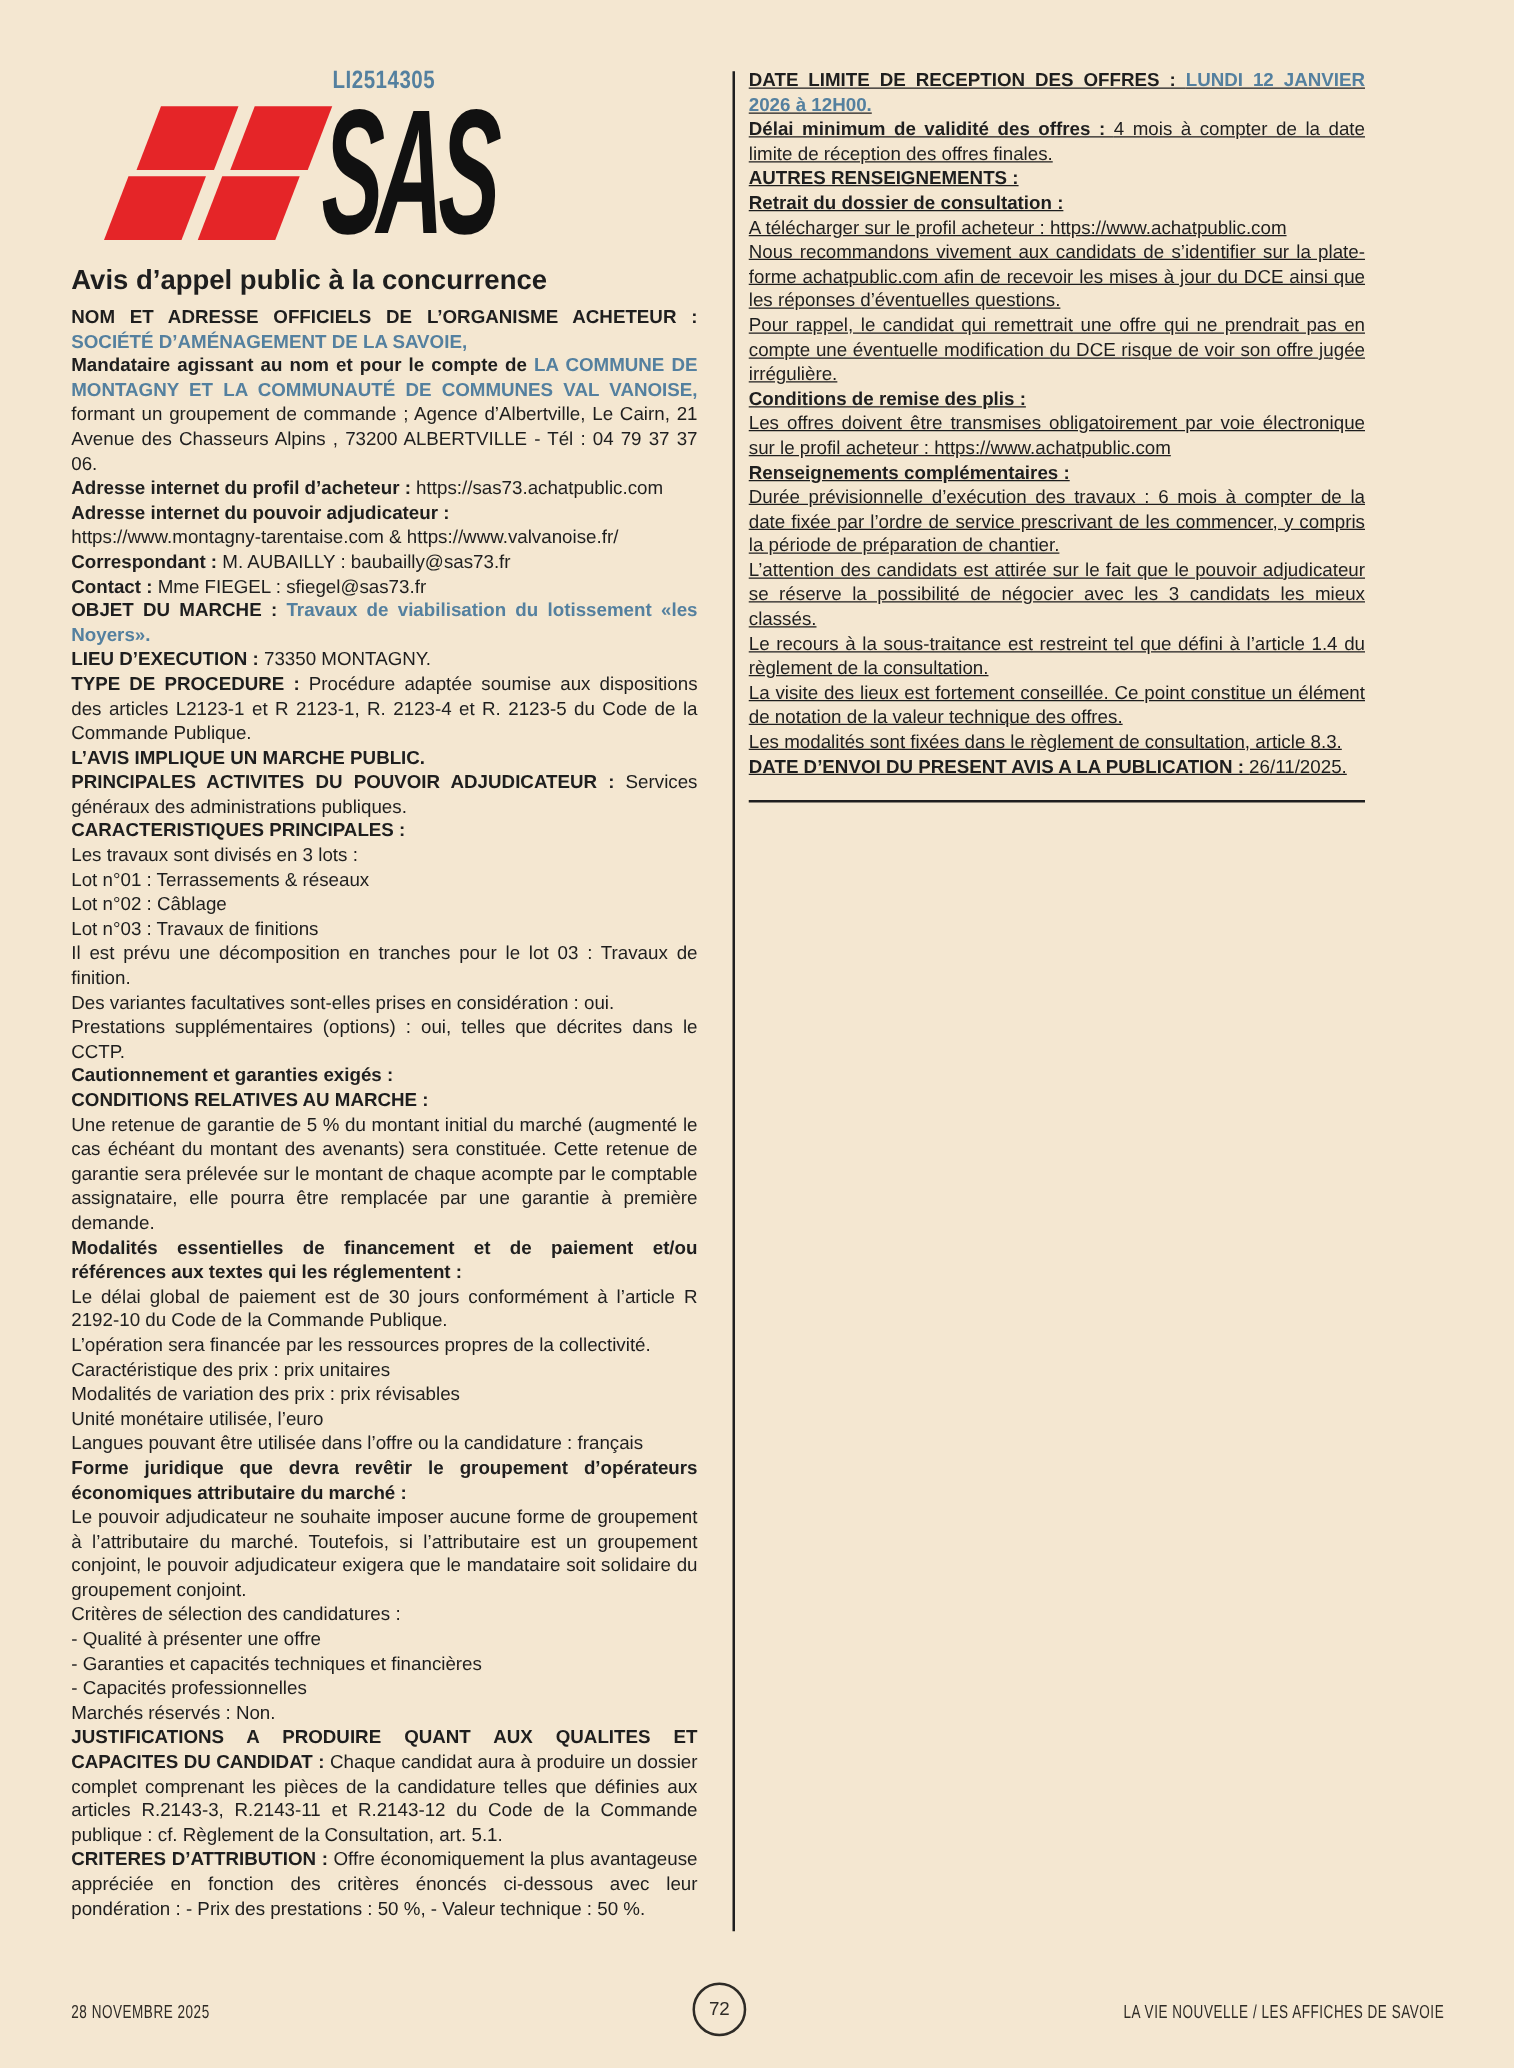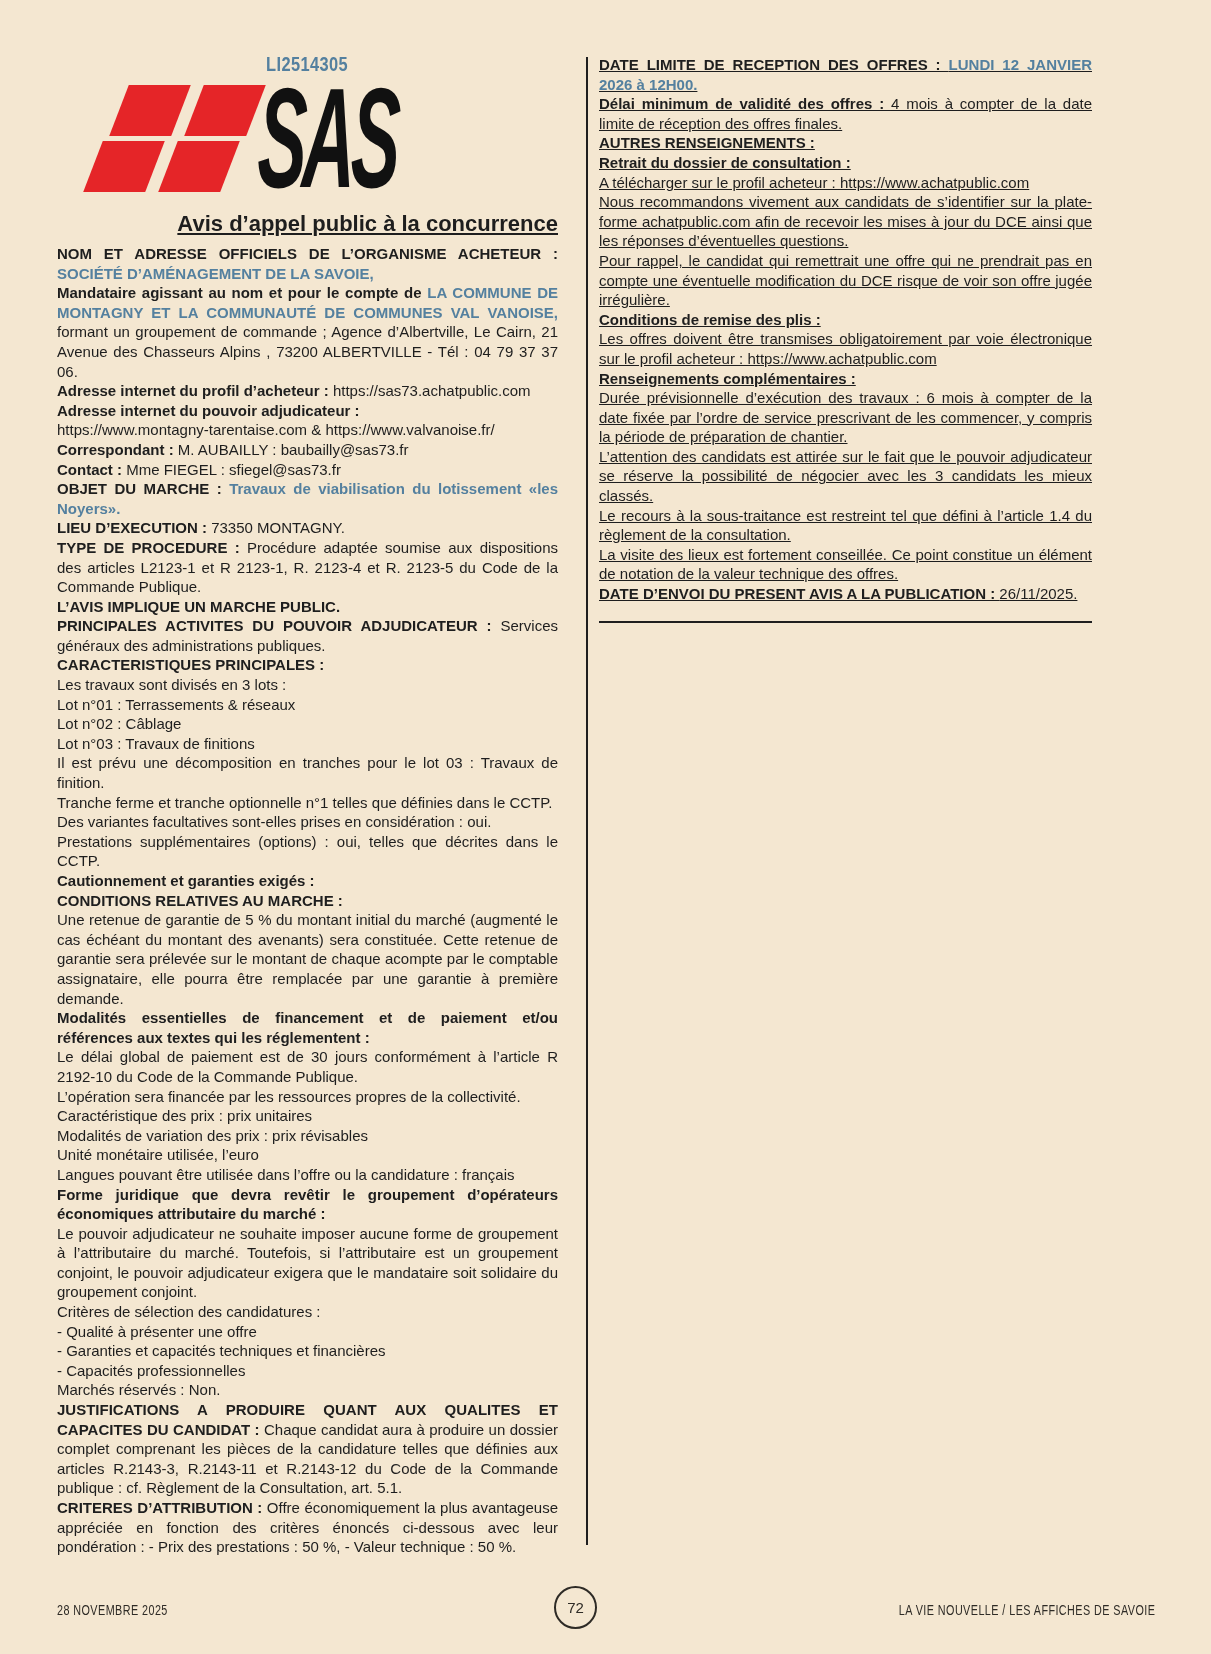--- a/index.html
+++ b/index.html
@@ -37,21 +37,21 @@
   .stripes{display:flex;flex-direction:column;}
   .stripe-row{display:flex;gap:13px;}
   .stripe-row i{display:block;width:62px;height:51px;background:var(--red);transform:skewX(-21deg);}
   .stripe-row.row1{margin-left:26px;}
   .stripe-row.row2{margin-top:5px;}
   .logo-sas{
     display:inline-block;font-style:italic;font-weight:bold;font-size:142px;line-height:110px;
     letter-spacing:-9px;transform:scaleX(0.52) skewX(-3deg);transform-origin:left center;
     margin-left:2px;color:#111;
   }
-  .page-title{margin-top:12px;text-align:right;font-weight:bold;font-size:22px;line-height:26px;text-decoration:underline;}
+  .page-title{margin-top:12px;text-align:left;font-weight:bold;font-size:22px;line-height:26px;}
   .left-col .paragraphs{margin-top:7px;}
 
   
   .v-divider{position:absolute;left:586px;top:57px;width:2px;height:1488px;background:#1f1f1f;}
   .end-rule{margin-top:17px;border:none;border-top:2px solid #1f1f1f;width:100%;}
 
   
   .footer-date{
     position:absolute;left:57px;top:1601px;font-size:15px;color:#2e2b26;
     transform:scaleX(0.72);transform-origin:left center;letter-spacing:0.6px;white-space:nowrap;
@@ -105,21 +105,20 @@
         <p class="para"><span class="rb">LIEU D’EXECUTION : </span><span class="rr">73350 MONTAGNY.</span></p>
         <p class="para"><span class="rb">TYPE DE PROCEDURE : </span><span class="rr">Procédure adaptée soumise aux dispositions des articles L2123-1 et R 2123-1, R. 2123-4 et R. 2123-5 du Code de la Commande Publique.</span></p>
         <p class="para"><span class="rb">L’AVIS IMPLIQUE UN MARCHE PUBLIC.</span></p>
         <p class="para"><span class="rb">PRINCIPALES ACTIVITES DU POUVOIR ADJUDICATEUR : </span><span class="rr">Services généraux des administrations publiques.</span></p>
         <p class="para"><span class="rb">CARACTERISTIQUES PRINCIPALES :</span></p>
         <p class="para"><span class="rr">Les travaux sont divisés en 3 lots :</span></p>
         <p class="para"><span class="rr">Lot n°01 : Terrassements &amp; réseaux</span></p>
         <p class="para"><span class="rr">Lot n°02 : Câblage</span></p>
         <p class="para"><span class="rr">Lot n°03 : Travaux de finitions</span></p>
         <p class="para"><span class="rr">Il est prévu une décomposition en tranches pour le lot 03 : Travaux de finition.</span></p>
-        <p class="para"><span class="rr">Tranche ferme et tranche optionnelle n°1 telles que définies dans le CCTP.</span></p>
         <p class="para"><span class="rr">Des variantes facultatives sont-elles prises en considération : oui.</span></p>
         <p class="para"><span class="rr">Prestations supplémentaires (options) : oui, telles que décrites dans le CCTP.</span></p>
         <p class="para"><span class="rb">Cautionnement et garanties exigés :</span></p>
         <p class="para"><span class="rb">CONDITIONS RELATIVES AU MARCHE :</span></p>
         <p class="para"><span class="rr">Une retenue de garantie de 5 % du montant initial du marché (augmenté le cas échéant du montant des avenants) sera constituée. Cette retenue de garantie sera prélevée sur le montant de chaque acompte par le comptable assignataire, elle pourra être remplacée par une garantie à première demande.</span></p>
         <p class="para"><span class="rb">Modalités essentielles de financement et de paiement et/ou références aux textes qui les réglementent :</span></p>
         <p class="para"><span class="rr">Le délai global de paiement est de 30 jours conformément à l’article R 2192-10 du Code de la Commande Publique.</span></p>
         <p class="para"><span class="rr">L’opération sera financée par les ressources propres de la collectivité.</span></p>
         <p class="para"><span class="rr">Caractéristique des prix : prix unitaires</span></p>
         <p class="para"><span class="rr">Modalités de variation des prix : prix révisables</span></p>
@@ -148,20 +147,21 @@
         <p class="para"><span class="rr">A télécharger sur le profil acheteur : https://www.achatpublic.com</span></p>
         <p class="para"><span class="rr">Nous recommandons vivement aux candidats de s’identifier sur la plate-forme achatpublic.com afin de recevoir les mises à jour du DCE ainsi que les réponses d’éventuelles questions.</span></p>
         <p class="para"><span class="rr">Pour rappel, le candidat qui remettrait une offre qui ne prendrait pas en compte une éventuelle modification du DCE risque de voir son offre jugée irrégulière.</span></p>
         <p class="para"><span class="rb">Conditions de remise des plis :</span></p>
         <p class="para"><span class="rr">Les offres doivent être transmises obligatoirement par voie électronique sur le profil acheteur : https://www.achatpublic.com</span></p>
         <p class="para"><span class="rb">Renseignements complémentaires :</span></p>
         <p class="para"><span class="rr">Durée prévisionnelle d’exécution des travaux : 6 mois à compter de la date fixée par l’ordre de service prescrivant de les commencer, y compris la période de préparation de chantier.</span></p>
         <p class="para"><span class="rr">L’attention des candidats est attirée sur le fait que le pouvoir adjudicateur se réserve la possibilité de négocier avec les 3 candidats les mieux classés.</span></p>
         <p class="para"><span class="rr">Le recours à la sous-traitance est restreint tel que défini à l’article 1.4 du règlement de la consultation.</span></p>
         <p class="para"><span class="rr">La visite des lieux est fortement conseillée. Ce point constitue un élément de notation de la valeur technique des offres.</span></p>
+        <p class="para"><span class="rr">Les modalités sont fixées dans le règlement de consultation, article 8.3.</span></p>
         <p class="para"><span class="rb">DATE D’ENVOI DU PRESENT AVIS A LA PUBLICATION : </span><span class="rr">26/11/2025.</span></p>
       </div>
     <hr class="end-rule">
   </div>
 
   <div class="footer-date">28 NOVEMBRE 2025</div>
   <div class="page-circle">
     <span>72</span>
   </div>
   <div class="footer-pub">LA VIE NOUVELLE / LES AFFICHES DE SAVOIE</div>

